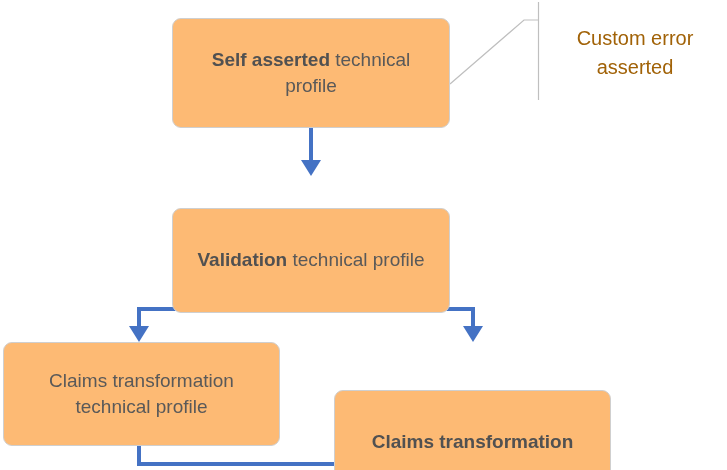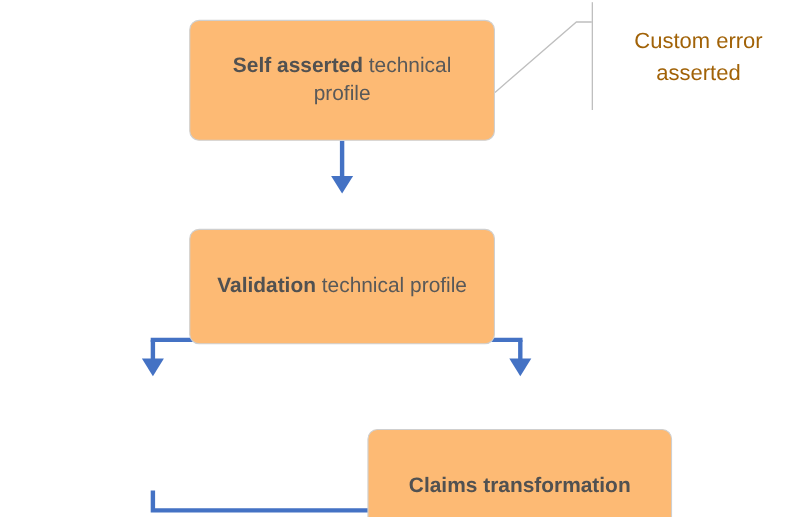--- a/index.html
+++ b/index.html
@@ -119,20 +119,23 @@
   </svg>
 
   <div class="node-box" id="node-self-asserted">
     <span class="node-label"><span class="em">Self asserted</span><span> technical profile</span></span>
   </div>
 
   <div class="node-box" id="node-validation">
     <span class="node-label"><span class="em">Validation</span><span> technical profile</span></span>
   </div>
 
+  <div class="node-box" id="node-claims-transformation-technical">
+    <span class="node-label">Claims transformation technical profile</span>
+  </div>
 
   <div class="node-box" id="node-claims-transformation">
     <span class="node-label"><span class="em">Claims transformation</span></span>
   </div>
 
   <div class="callout-text">
     <span>Custom error</span>
     <br>
     <span>asserted</span>
   </div>

